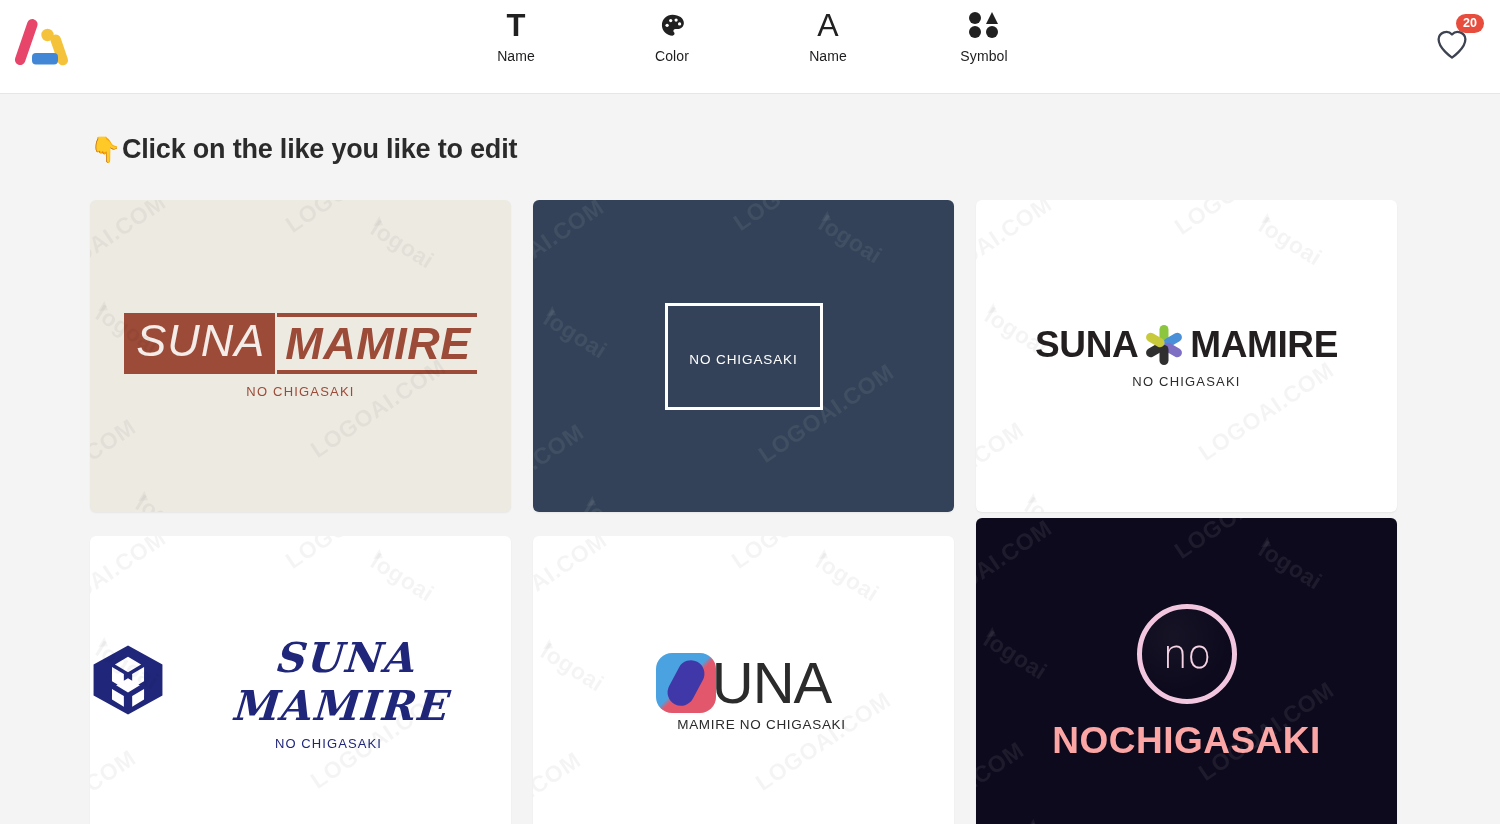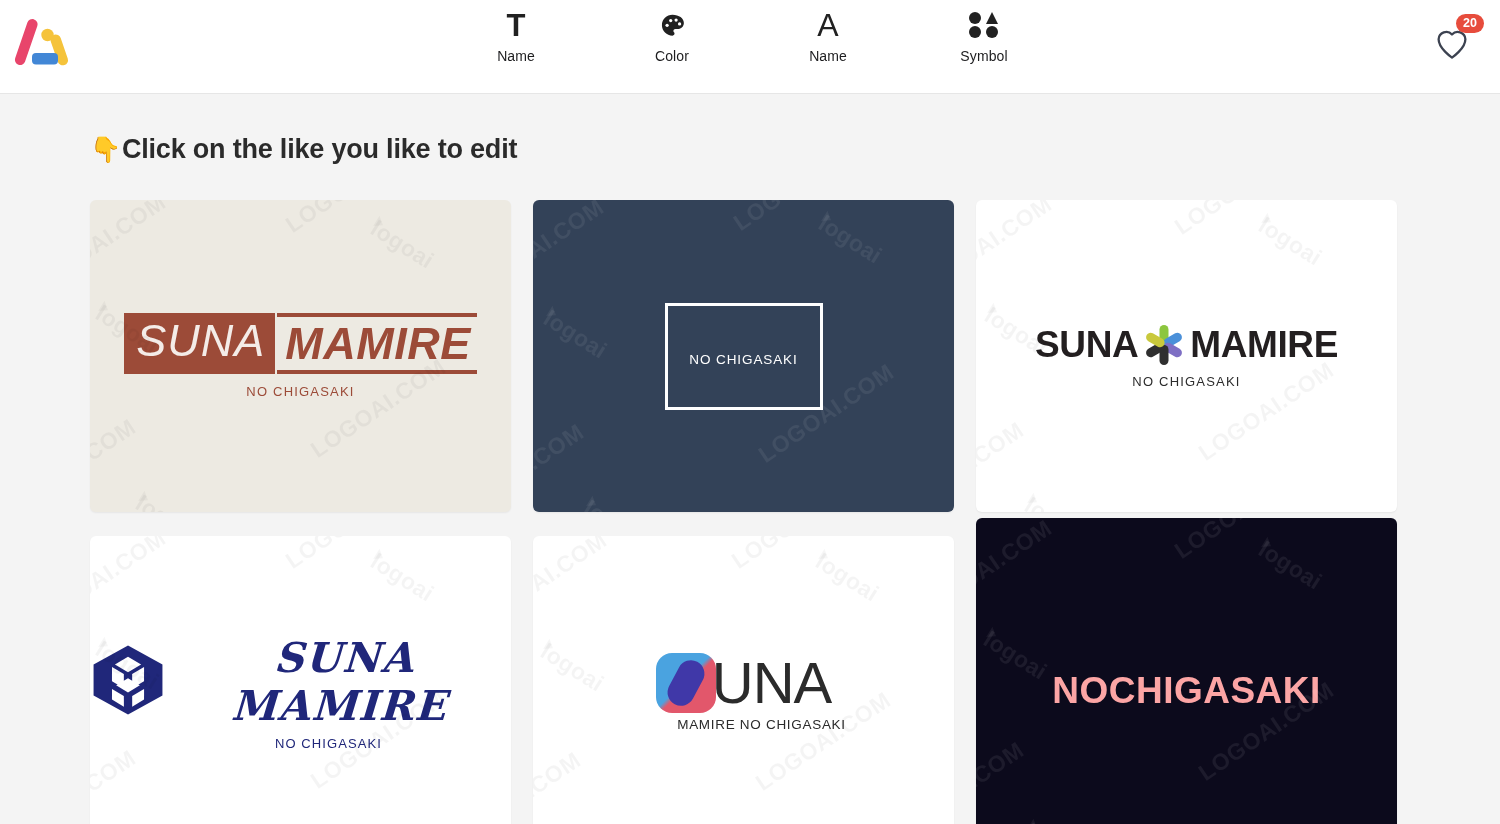--- a/index.html
+++ b/index.html
@@ -568,18 +568,21 @@
         <span class="wm-brand" style="left:332px;  top:58px;">
             <span class="wm-tri"></span>
             <span>logoai</span>
           </span>
         <span class="wm-brand" style="left:98px;   top:340px;">
             <span class="wm-tri"></span>
             <span>logoai</span>
           </span>
       </div>
       <div class="logo-inner">
+        <div class="ring">
+          <span class="mono">no</span>
+        </div>
         <div class="l6-word">NOCHIGASAKI</div>
       </div>
     </div>
 
   </div>
 </div>
 
 </body></html>

